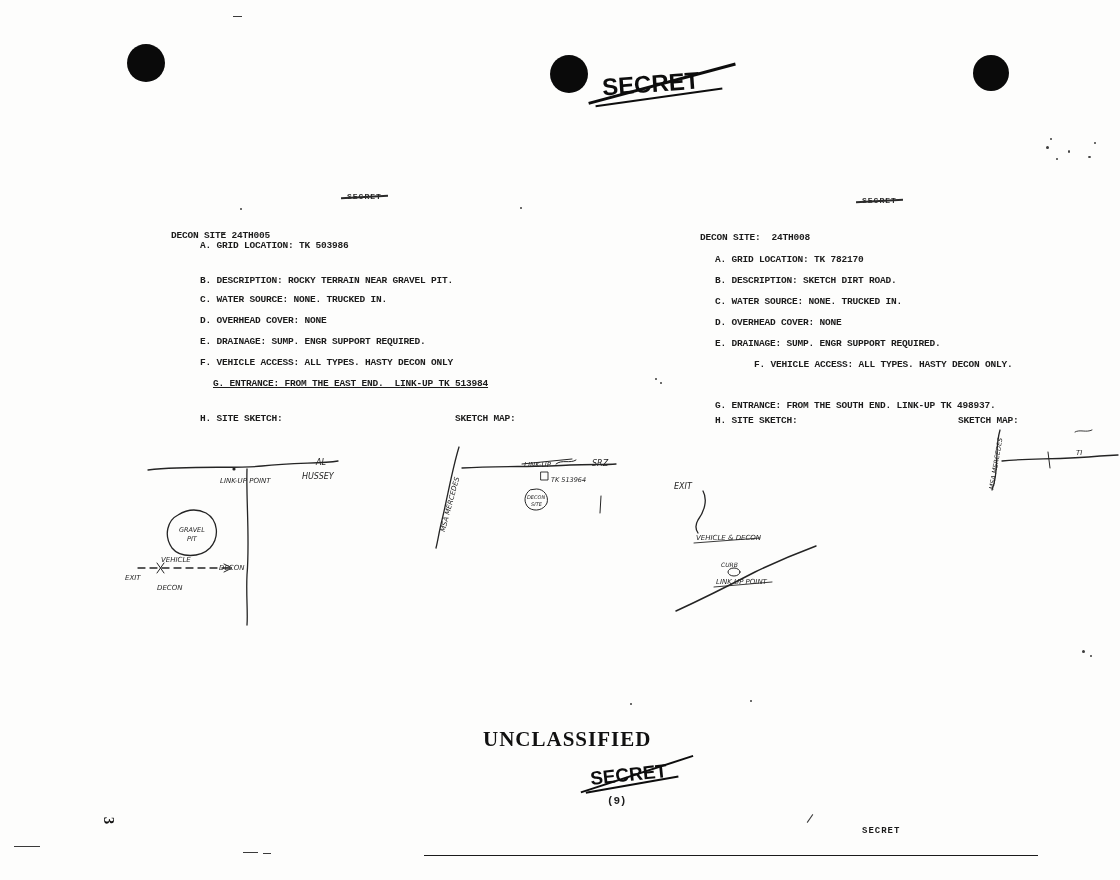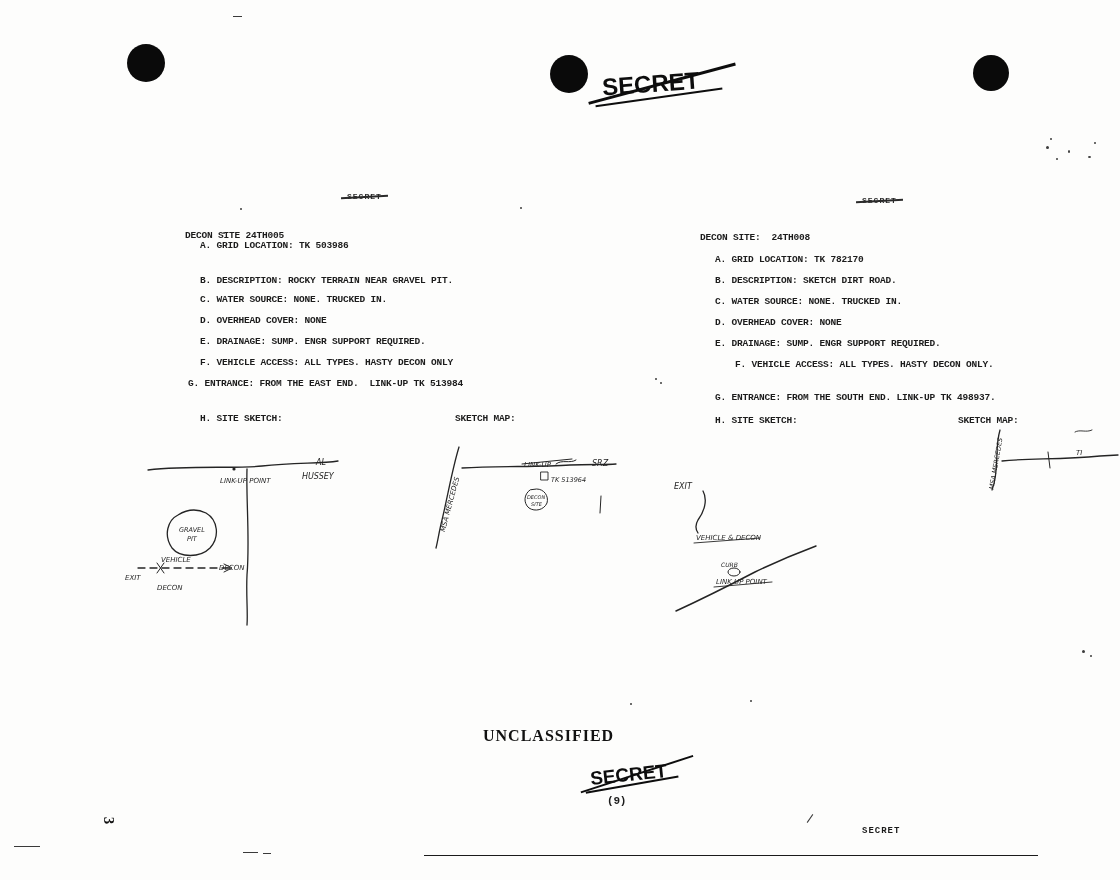--- a/index.html
+++ b/index.html
@@ -52,39 +52,39 @@
 
   <div class="smallstamp" style="left:347px;top:192px;">
     <span>SECRET</span>
     <div class="strike"></div>
   </div>
   <div class="smallstamp" style="left:862px;top:196px;">
     <span>SECRET</span>
     <div class="strike"></div>
   </div>
 
-  <div class="tline" style="left:185px;top:230px;">DECON SITE 24TH005</div>
+  <div class="tline" style="left:171px;top:230px;">DECON SITE 24TH005</div>
   <div class="tline" style="left:200px;top:240px;">A. GRID LOCATION: TK 503986</div>
   <div class="tline" style="left:200px;top:275px;">B. DESCRIPTION: ROCKY TERRAIN NEAR GRAVEL PIT.</div>
   <div class="tline" style="left:200px;top:294px;">C. WATER SOURCE: NONE. TRUCKED IN.</div>
   <div class="tline" style="left:200px;top:315px;">D. OVERHEAD COVER: NONE</div>
   <div class="tline" style="left:200px;top:336px;">E. DRAINAGE: SUMP. ENGR SUPPORT REQUIRED.</div>
   <div class="tline" style="left:200px;top:357px;text-align:right;">F. VEHICLE ACCESS: ALL TYPES. HASTY DECON ONLY</div>
-  <div class="tline" style="left:188px;top:378px;">G. ENTRANCE: FROM THE EAST END.  LINK-UP TK 513984</div>
+  <div class="tline" style="left:213px;top:378px;text-decoration:underline;">G. ENTRANCE: FROM THE EAST END.  LINK-UP TK 513984</div>
   <div class="tline" style="left:200px;top:413px;">H. SITE SKETCH:</div>
   <div class="tline" style="left:455px;top:413px;">SKETCH MAP:</div>
 
   <div class="tline" style="left:700px;top:232px;">DECON SITE:  24TH008</div>
   <div class="tline" style="left:715px;top:254px;">A. GRID LOCATION: TK 782170</div>
   <div class="tline" style="left:715px;top:275px;">B. DESCRIPTION: SKETCH DIRT ROAD.</div>
   <div class="tline" style="left:715px;top:296px;">C. WATER SOURCE: NONE. TRUCKED IN.</div>
   <div class="tline" style="left:715px;top:317px;">D. OVERHEAD COVER: NONE</div>
   <div class="tline" style="left:715px;top:338px;">E. DRAINAGE: SUMP. ENGR SUPPORT REQUIRED.</div>
-  <div class="tline" style="left:735px;top:359px;">F. VEHICLE ACCESS: ALL TYPES. HASTY DECON ONLY.</div>
-  <div class="tline" style="left:715px;top:392px;text-align:center;">G. ENTRANCE: FROM THE SOUTH END. LINK-UP TK 498937.</div>
+  <div class="tline" style="left:754px;top:359px;">F. VEHICLE ACCESS: ALL TYPES. HASTY DECON ONLY.</div>
+  <div class="tline" style="left:715px;top:400px;text-align:center;">G. ENTRANCE: FROM THE SOUTH END. LINK-UP TK 498937.</div>
   <div class="tline" style="left:715px;top:415px;">H. SITE SKETCH:</div>
   <div class="tline" style="left:958px;top:415px;">SKETCH MAP:</div>
 
   <svg width="1120" height="880" style="position:absolute;left:0;top:0;">
 
     <g stroke-width="1.3">
       <path d="M148,470 C190,465 240,469 262,466 C295,462 320,464 338,461"></path>
       <path d="M247,469 C246,500 250,540 247,575 C246,595 248,612 247,625"></path>
       <circle cx="234" cy="469" r="1.6" fill="#242424" stroke="none"></circle>
       <path d="M178,515 C168,520 163,535 172,548 C180,558 200,558 210,548 C220,537 218,520 206,513 C196,508 186,510 178,515 Z"></path>
@@ -133,21 +133,21 @@
     <g stroke-width="1.3">
       <path d="M1000,430 C994,450 1000,470 992,490"></path>
       <path d="M1002,461 C1030,458 1060,460 1100,456 L1118,455"></path>
       <path d="M1048,452 L1050,468" stroke-width="1"></path>
       <path d="M1075,432 C1080,429 1086,433 1092,430" stroke-width="0.9"></path>
       <text x="998" y="464" font-size="6.5" transform="rotate(-80 998 464)" text-anchor="middle">MSA MERCEDES</text>
       <text x="1076" y="455" font-size="7">TI</text>
     </g>
   </svg>
 
-  <div class="serifbold" style="left:483px;top:727px;font-size:16px;letter-spacing:1px;">UNCLASSIFIED</div>
+  <div class="serifbold" style="left:483px;top:727px;font-size:21px;letter-spacing:1px;">UNCLASSIFIED</div>
 
   <div class="stamp" style="left:590px;top:765px;font-size:19px;transform:rotate(-6deg);">
     <span>SECRET</span>
     <div class="bar" style="left:-6px;bottom:-2px;width:94px;height:1.8px;transform:rotate(-4deg);"></div>
     <div class="bar" style="left:-12px;top:9px;width:118px;height:2.2px;transform:rotate(-12deg);"></div>
   </div>
 
   <div class="tline" style="left:607px;top:795px;font-size:11px;">(9)</div>
 
   <div class="tline" style="left:862px;top:826px;font-size:9px;letter-spacing:1px;">SECRET</div>

